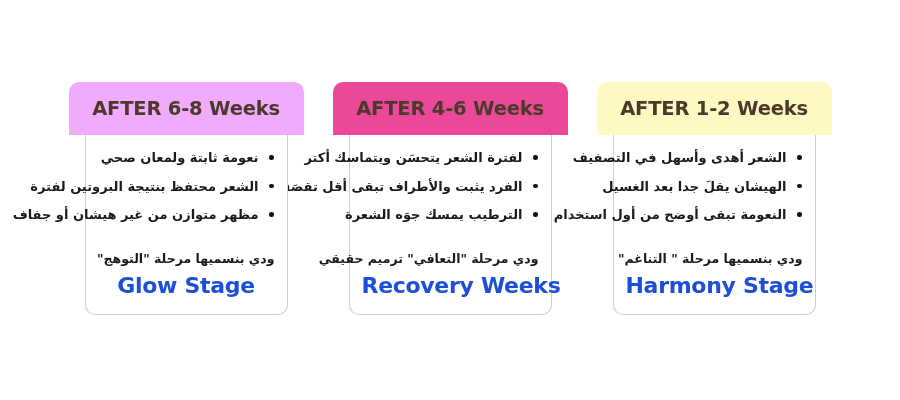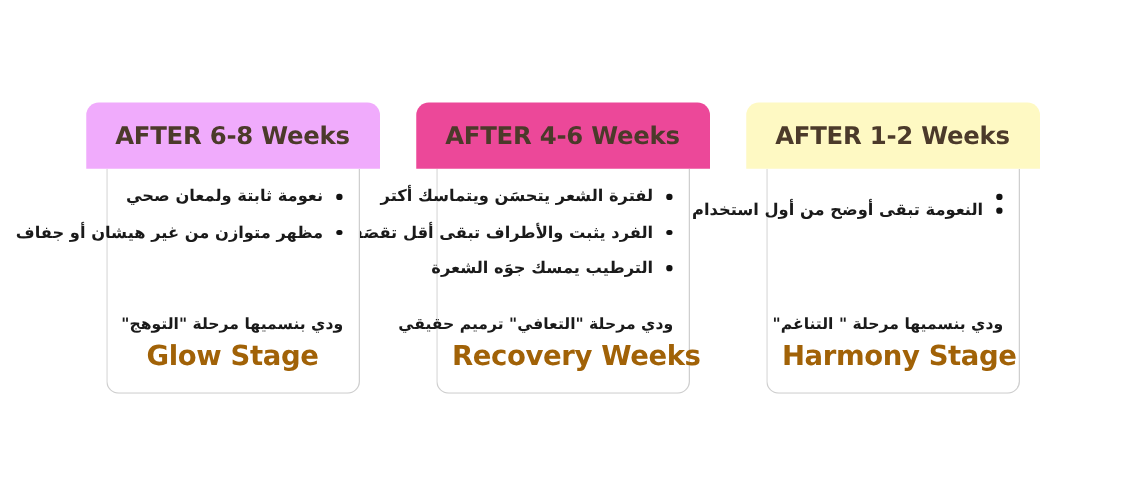--- a/index.html
+++ b/index.html
@@ -134,41 +134,46 @@
     text-align: center;
     line-height: 1.3;
     white-space: nowrap;
     margin-bottom: 6px;
   }
 
   .stage-name {
     font-family: "DejaVu Sans", "Liberation Sans", sans-serif;
     font-size: 22px;
     font-weight: bold;
-    color: #a16207;
+    color: #1d4ed8;
     direction: ltr;
     text-align: center;
     letter-spacing: -0.3px;
     white-space: nowrap;
   }
 </style>
 </head>
 <body>
 
 <div id="stage">
   <div class="cards-row">
 
     <div class="card">
       <div class="card-header" style="background: #fef9c3;">
         <span class="card-header-title">AFTER 1-2 Weeks</span>
       </div>
       <div class="card-body">
         <ul class="bullets">
           <li>
             <span class="bullet-dot"></span>
+            <span>الشعر أهدى  وأسهل في التصفيف</span>
+          </li>
+          <li>
+            <span class="bullet-dot"></span>
+            <span>الهيشان يقلَ جدا بعد الغسيل</span>
           </li>
           <li>
             <span class="bullet-dot"></span>
             <span>النعومة تبقى أوضح من أول استخدام</span>
           </li>
         </ul>
         <div class="card-footer">
           <div class="tagline">ودي بنسميها مرحلة " التناغم"</div>
           <div class="stage-name">Harmony Stage</div>
         </div>
@@ -206,20 +211,24 @@
         <span class="card-header-title">AFTER 6-8 Weeks</span>
       </div>
       <div class="card-body">
         <ul class="bullets">
           <li>
             <span class="bullet-dot"></span>
             <span>نعومة ثابتة ولمعان صحي</span>
           </li>
           <li>
             <span class="bullet-dot"></span>
+            <span>الشعر محتفظ بنتيجة البروتين لفترة</span>
+          </li>
+          <li>
+            <span class="bullet-dot"></span>
             <span>مظهر متوازن من غير هيشان أو جفاف</span>
           </li>
         </ul>
         <div class="card-footer">
           <div class="tagline">ودي بنسميها مرحلة "التوهج"</div>
           <div class="stage-name">Glow Stage</div>
         </div>
       </div>
     </div>
 

